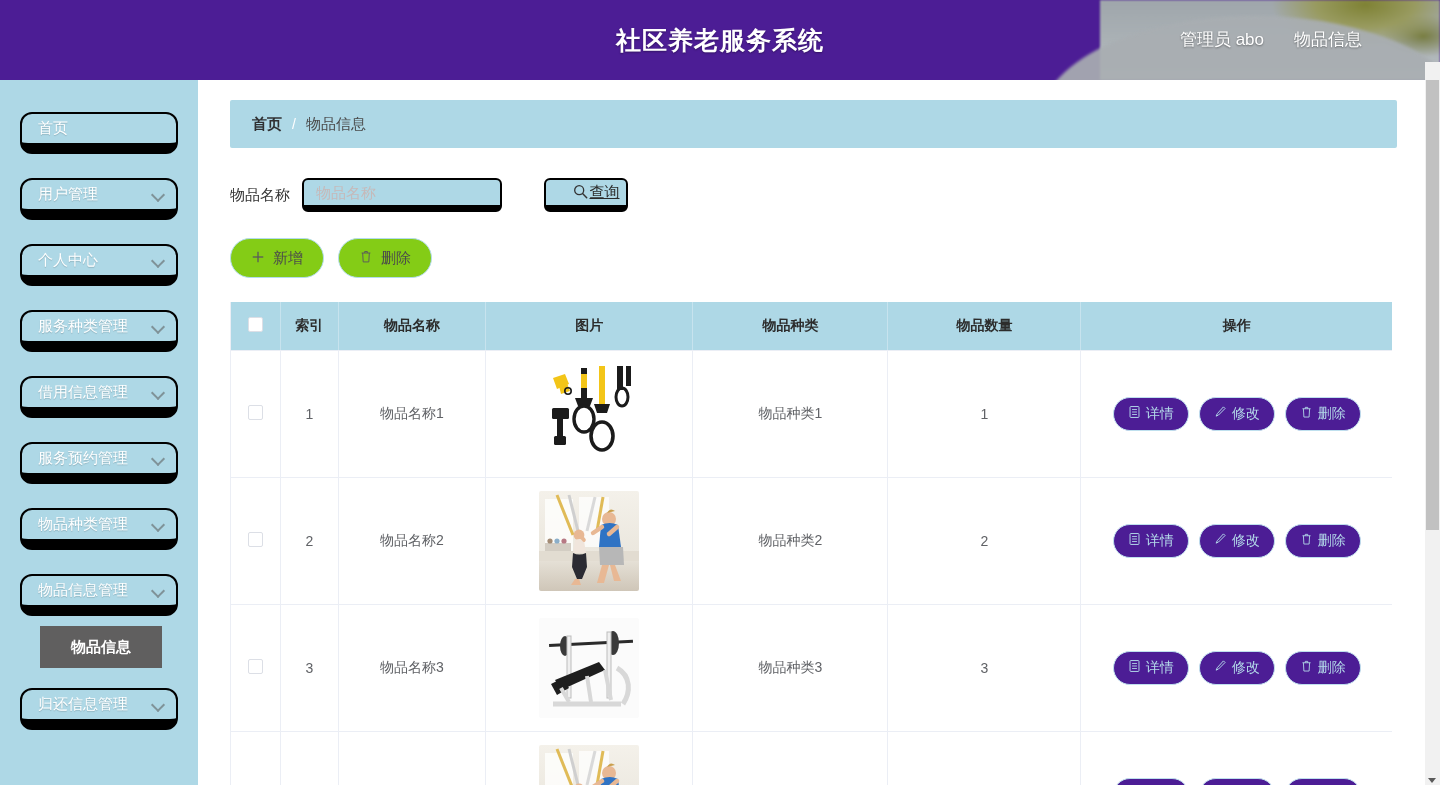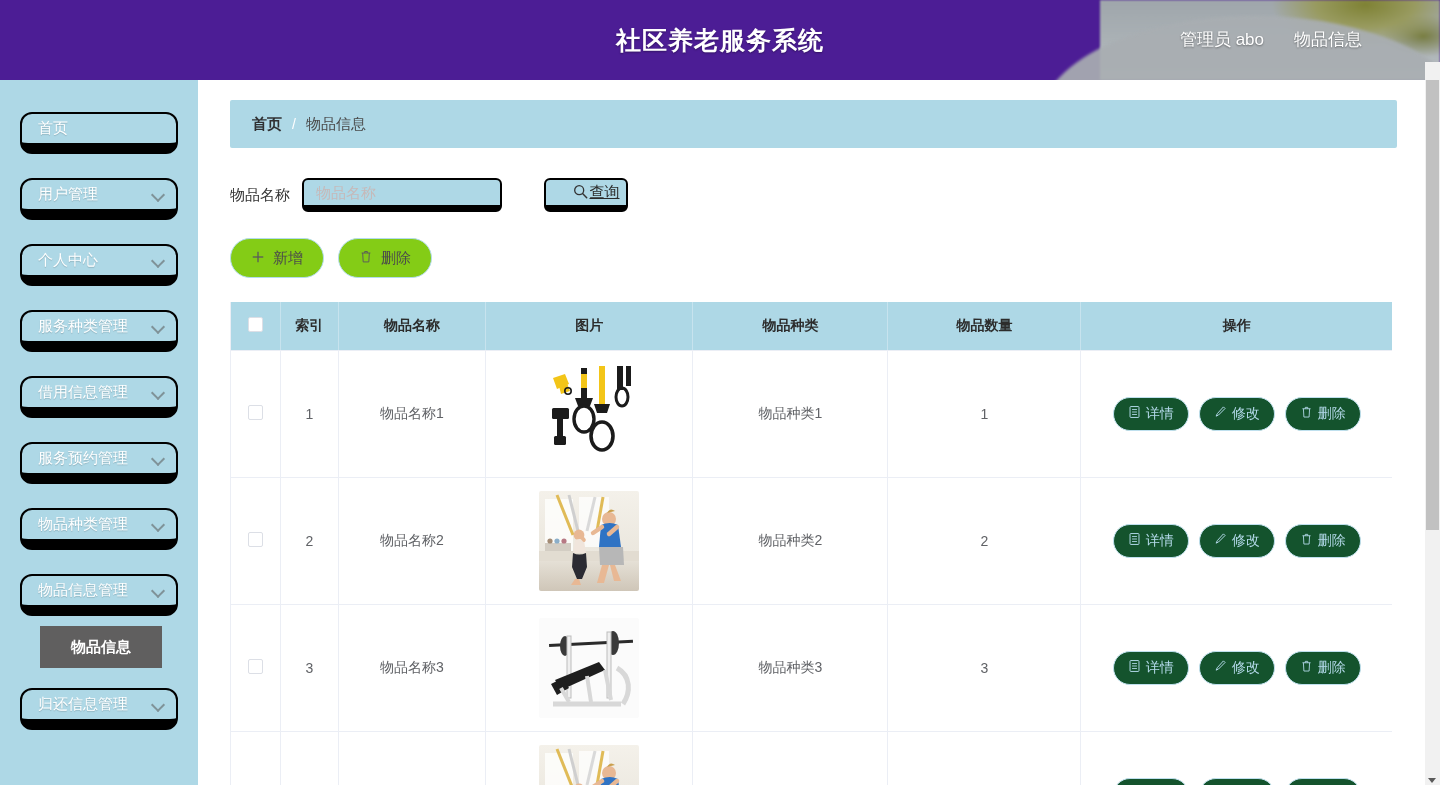--- a/index.html
+++ b/index.html
@@ -213,21 +213,21 @@
     width: 100px; height: 100px;
     display: inline-block; vertical-align: middle;
     border-radius: 2px; overflow: hidden;
     position: relative; background: #ffffff;
   }
 
   .ops { display: flex; gap: 10px; justify-content: center; align-items: center; }
   .op-btn {
     height: 34px;
     border: 1px solid #bfe0ee; border-radius: 17px;
-    background: #14532d; color: #b3d9e9;
+    background: #4c1d95; color: #b3d9e9;
     font-size: 14px; display: flex; align-items: center;
     justify-content: center; gap: 5px; padding: 0 14px;
     cursor: pointer; white-space: nowrap;
     font-family: inherit;
   }
 
   .ico { flex: 0 0 auto; display: inline-block; }
 
   
   .scroll-v {

